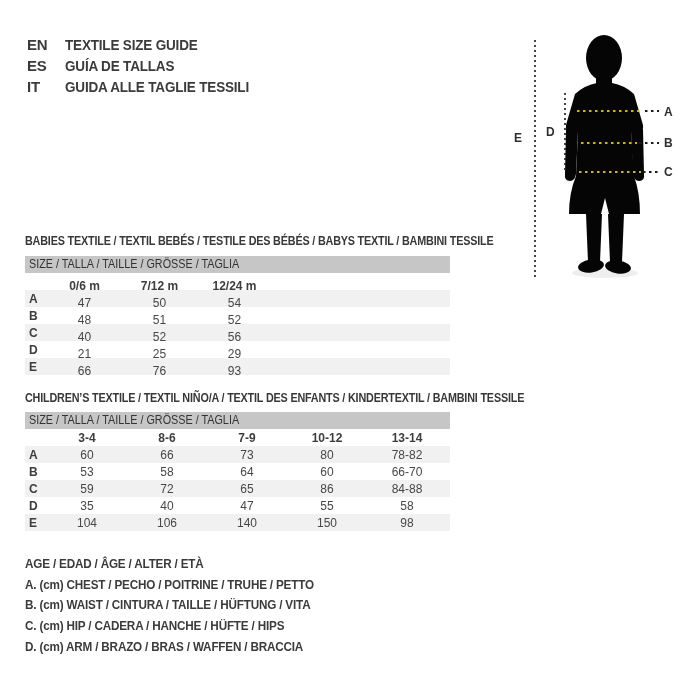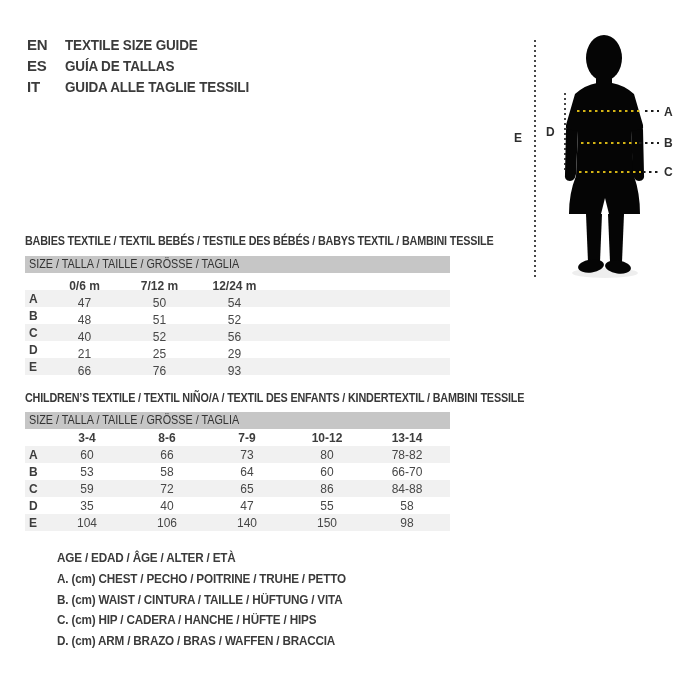--- a/index.html
+++ b/index.html
@@ -42,21 +42,21 @@
   .trow { display:flex; width:425px; height:17px; align-items:center; font-size:12px; color:#474747; }
   .trow.alt { background:#f1f1f1; }
   .trow.thead { font-weight:700; color:#3d3d3d; }
   .cell { text-align:center; }
   .cell.rowlabel { width:22px; flex:0 0 22px; text-align:left; padding-left:4px; font-weight:700; color:#3d3d3d; }
   .babies-table .cell.val { width:75px; flex:0 0 75px;margin-top:8px; }
   .children-table .cell.val { width:80px; flex:0 0 80px; }
 
   
   .legend { position:absolute; left:25px; top:550px; }
-  .legend-line { height:20.8px; display:flex; align-items:flex-start; font-size:13px; font-weight:700; letter-spacing:-0.2px; color:#3b3b3b;margin-left:32px; }
+  .legend-line { height:20.8px; display:flex; align-items:flex-end; font-size:13px; font-weight:700; letter-spacing:-0.2px; color:#3b3b3b; }
 </style>
 </head>
 <body>
 
 <div class="lang-list">
   <div class="lang-row">
     <span class="lang-code">EN</span>
     <span class="lang-title cond">TEXTILE SIZE GUIDE</span>
   </div>
   <div class="lang-row">

